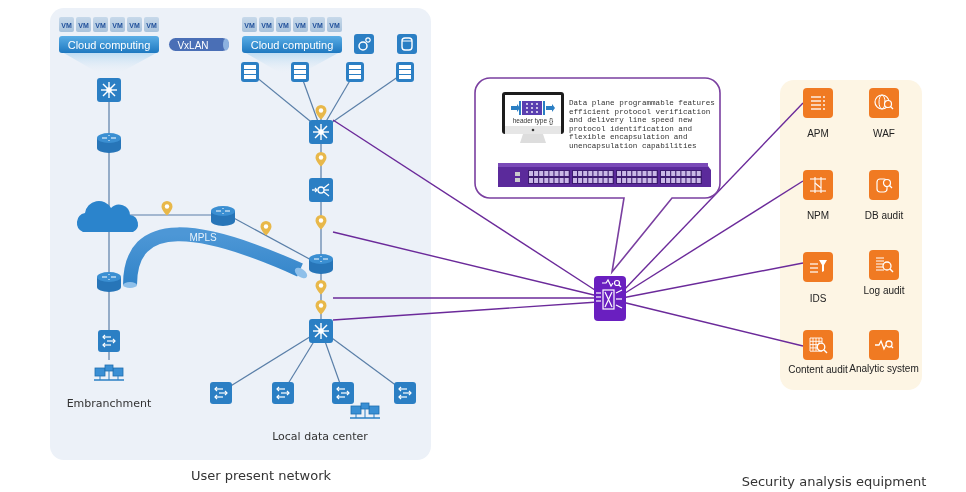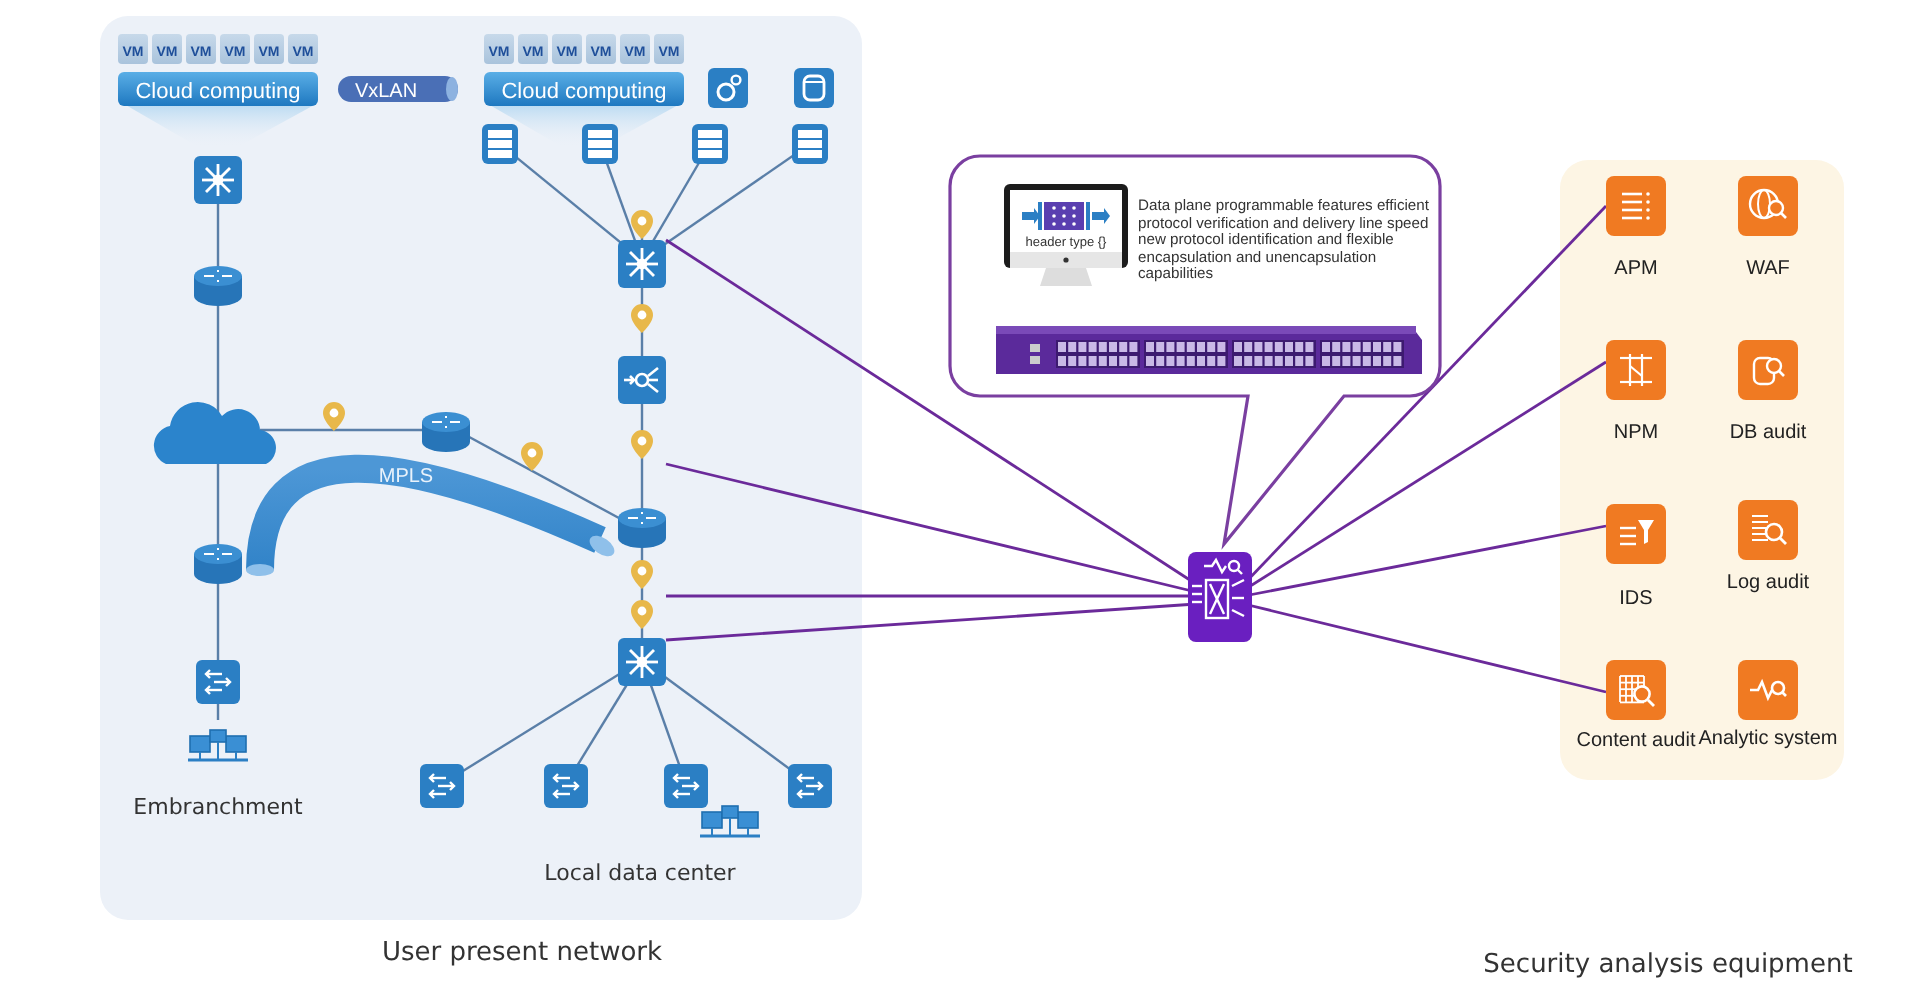--- a/index.html
+++ b/index.html
@@ -1,20 +1,20 @@
 <!DOCTYPE html>
 <html><head>
 <meta charset="utf-8">
 <style>
   html, body { margin:0; padding:0; background:#ffffff; }
   body { width:966px; height:492px; position:relative; overflow:hidden; font-family:"Liberation Sans", sans-serif; }
   svg#diagram { position:absolute; left:0; top:0; }
   .lbl { font-family:"DejaVu Sans", sans-serif; fill:#333; }
   .arial { font-family:"Liberation Sans", sans-serif; }
-  .callout-text { position:absolute; left:569px; top:99px; width:150px; font-size:7.6px; line-height:8.6px; color:#333; font-family:Liberation Sans, sans-serif; }
+  .callout-text { position:absolute; left:569px; top:99px; width:150px; font-size:7.6px; line-height:8.6px; color:#333; font-family:Liberation Mono, monospace; }
 </style>
 </head>
 <body>
 
 <svg id="diagram" width="966" height="492" viewBox="0 0 966 492" xmlns="http://www.w3.org/2000/svg">
   <defs>
     <linearGradient id="cloudBar" x1="0" y1="0" x2="0" y2="1">
       <stop offset="0" stop-color="#5aaee6"></stop>
       <stop offset="1" stop-color="#1e78c0"></stop>
     </linearGradient>

